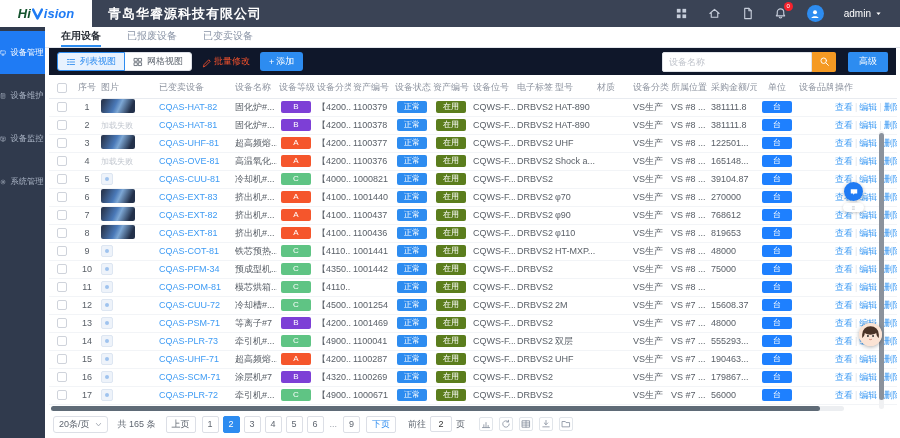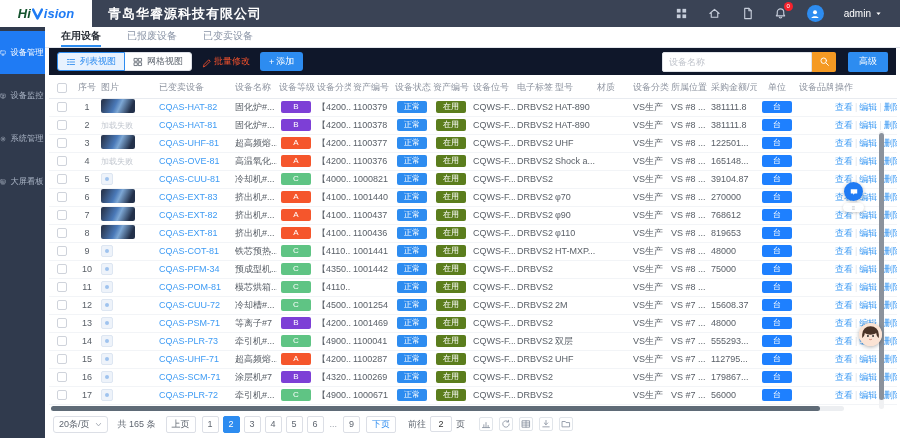--- a/index.html
+++ b/index.html
@@ -163,44 +163,44 @@
         <svg viewBox="0 0 14 14">
           <rect x="1.5" y="2" width="11" height="7.5" rx="1"></rect>
           <path d="M5 12h4M7 9.5V12"></path>
         </svg>
       </span>
       <span class="side-label">设备管理</span>
     </div>
     <div class="side-item">
       <span class="ic">
         <svg viewBox="0 0 14 14">
+          <rect x="2.5" y="1.5" width="9" height="11" rx="1"></rect>
+          <path d="M4.5 4.5h5M4.5 7h5M4.5 9.5h3"></path>
+        </svg>
+      </span>
+      <span class="side-label">设备维护</span>
+    </div>
+    <div class="side-item">
+      <span class="ic">
+        <svg viewBox="0 0 14 14">
           <rect x="1.5" y="2.5" width="11" height="8" rx="1"></rect>
           <circle cx="7" cy="6.5" r="1.8"></circle>
           <path d="M5 12.5h4"></path>
         </svg>
       </span>
       <span class="side-label">设备监控</span>
     </div>
     <div class="side-item">
       <span class="ic">
         <svg viewBox="0 0 14 14">
           <circle cx="7" cy="7" r="2"></circle>
           <path d="M7 1.8v1.7M7 10.5v1.7M1.8 7h1.7M10.5 7h1.7M3.3 3.3l1.2 1.2M9.5 9.5l1.2 1.2M10.7 3.3L9.5 4.5M4.5 9.5l-1.2 1.2"></path>
         </svg>
       </span>
       <span class="side-label">系统管理</span>
-    </div>
-    <div class="side-item">
-      <span class="ic">
-        <svg viewBox="0 0 14 14">
-          <rect x="1.5" y="2" width="11" height="8" rx="1"></rect>
-          <path d="M3.5 8V6M5.5 8V4.5M7.5 8V6.5M9.5 8V5M4 12h6"></path>
-        </svg>
-      </span>
-      <span class="side-label">大屏看板</span>
     </div>
   </div>
 
 <div class="main">
   <div class="tabbar" id="tabbar-host">
       <div class="tab active">在用设备</div>
       <div class="tab">已报废设备</div>
       <div class="tab">已变卖设备</div>
     </div>
 
@@ -617,21 +617,21 @@
               <td>【4200...</td>
               <td>1100287</td>
               <td class="tc"><span class="bdg" style="background:#2d8cf0">正常</span></td>
               <td class="tc"><span class="bdg" style="background:#5b7d1d">在用</span></td>
               <td>CQWS-F...</td>
               <td>DRBVS2...</td>
               <td>UHF</td>
               <td></td>
               <td>VS生产</td>
               <td>VS #7 ...</td>
-              <td>112795...</td>
+              <td>190463...</td>
               <td class="tc"><span class="bdg" style="background:#1e80ff">台</span></td>
               <td></td>
               <td><a class="lnk">查看</a><span class="sep">|</span><a class="lnk">编辑</a><span class="sep">|</span><a class="lnk">删除</a></td>
             </tr>
             <tr>
               <td class="tc"><span class="cb"></span></td>
               <td class="tc">16</td>
               <td><span class="ph"></span></td>
               <td><a class="lnk">CQAS-SCM-71</a></td>
               <td>涂层机#7</td>

